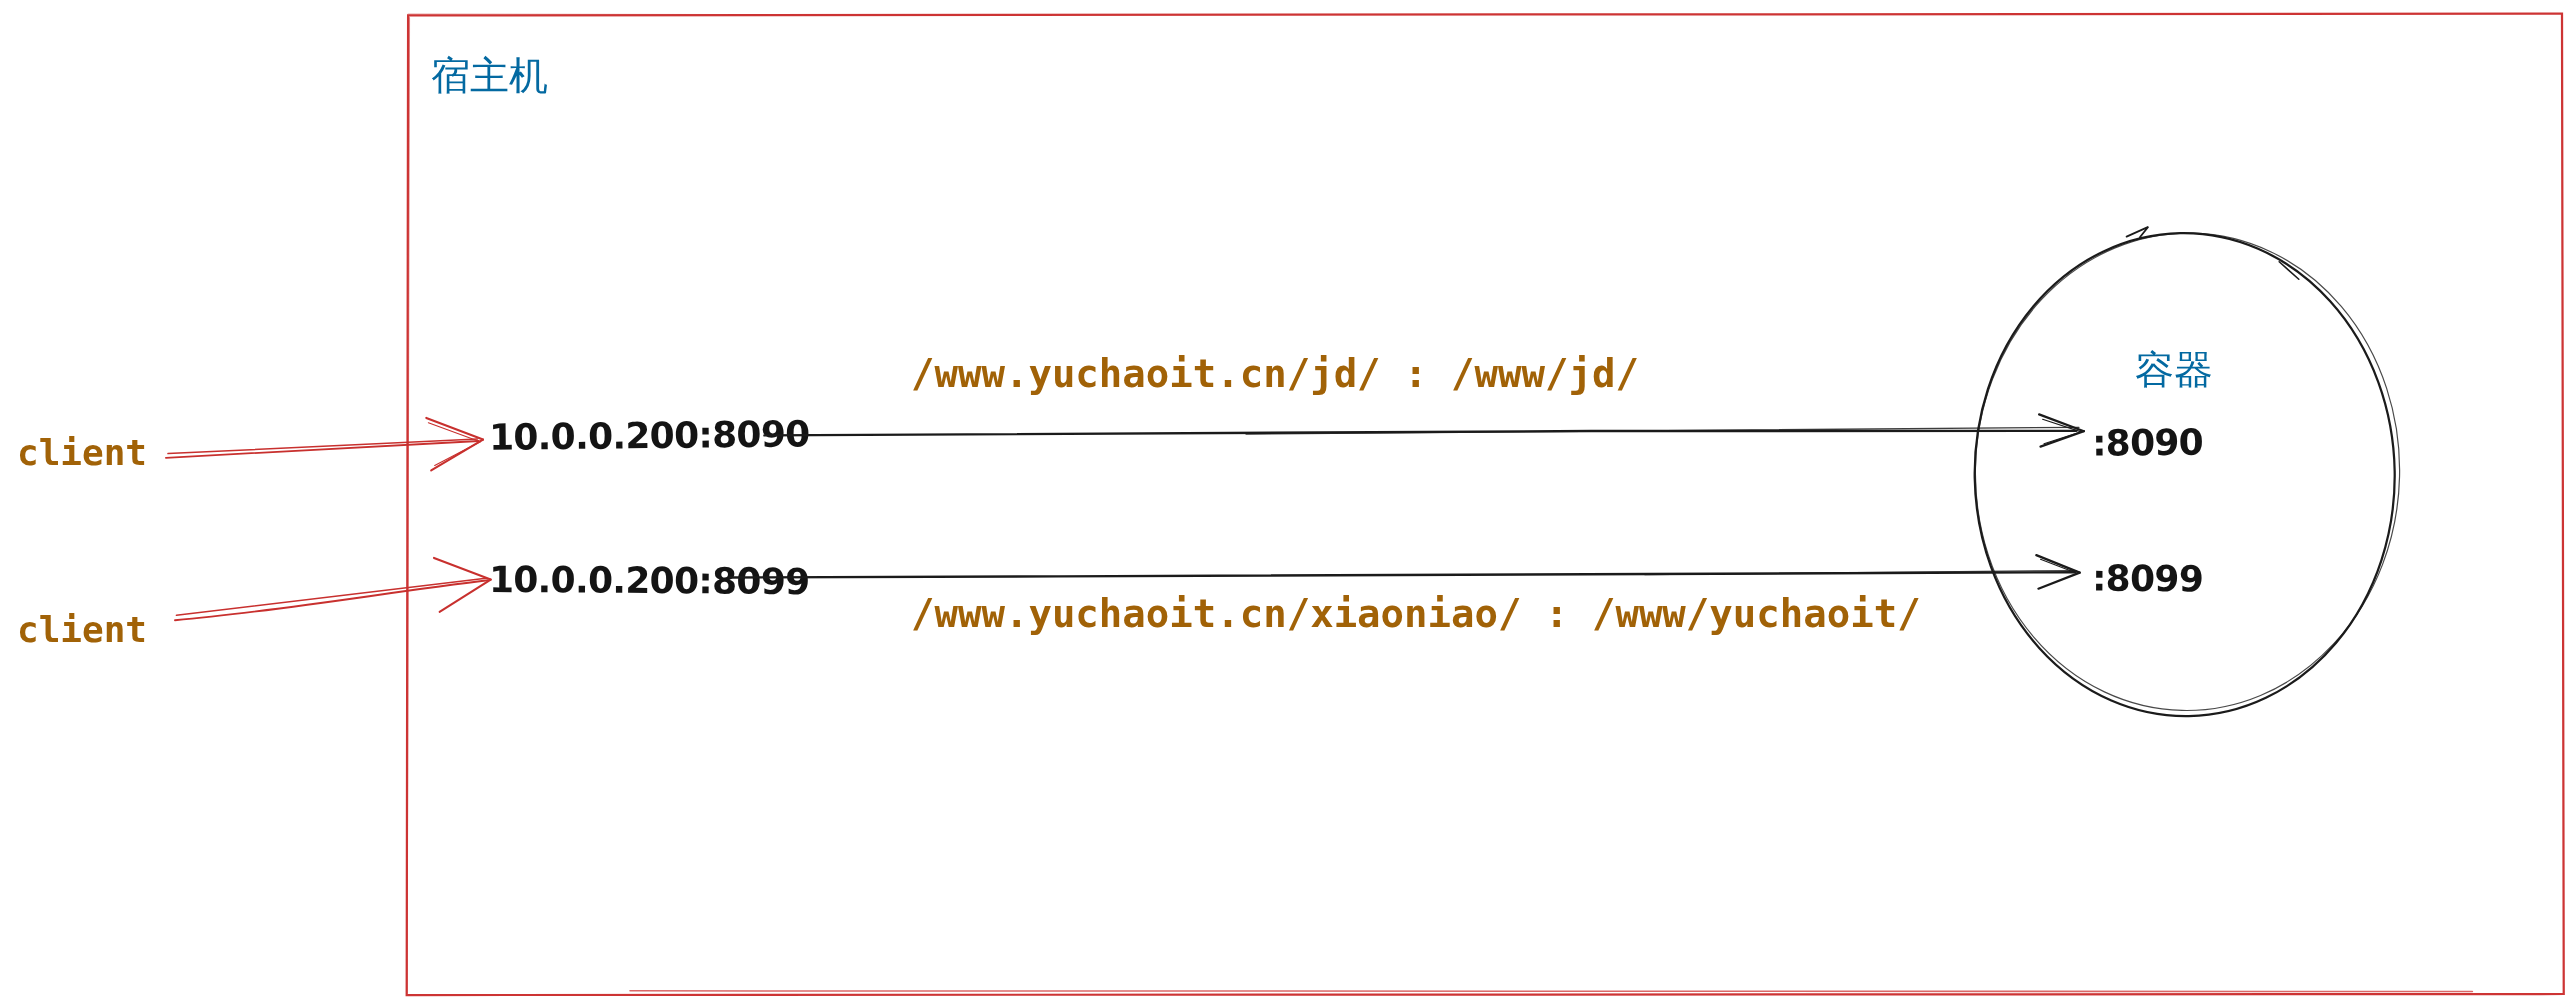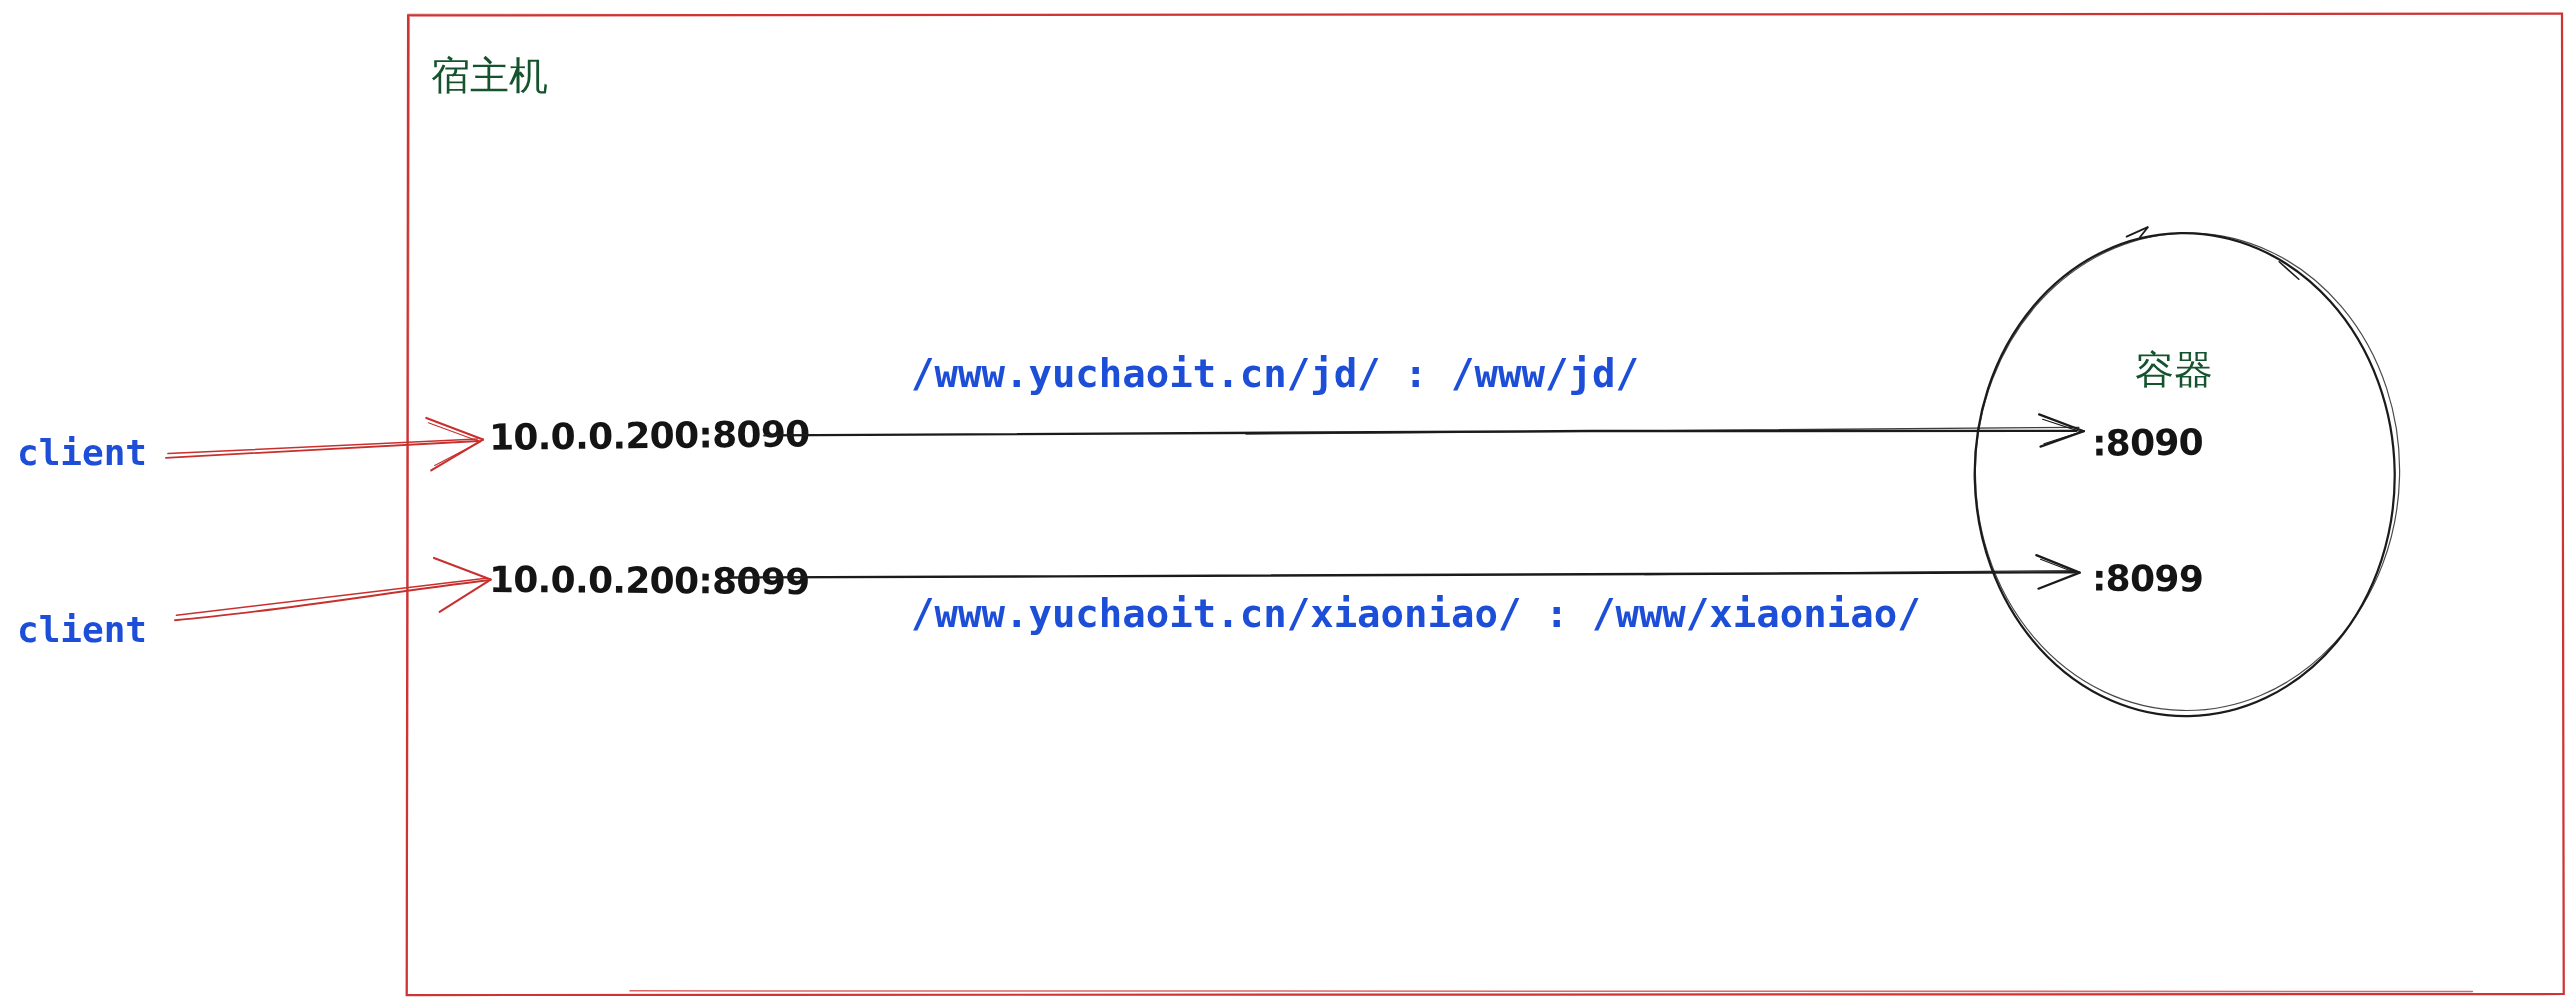--- a/index.html
+++ b/index.html
@@ -24,26 +24,26 @@
   }
   .txt {
     position: absolute;
     z-index: 1;
     white-space: nowrap;
     line-height: 1;
     color: #1b1b1b;
   }
   .cjk {
     font-family: Liberation Sans, sans-serif;
-    color: #14532d;
+    color: #0369a1;
   }
   .mono-red {
     font-family: "DejaVu Sans Mono", "Liberation Mono", monospace;
     font-weight: bold;
-    color: #1d4ed8;
+    color: #a16207;
   }
   .hand {
     font-family: "DejaVu Sans", sans-serif;
     font-weight: bold;
     color: #141414;
     letter-spacing: -0.7px;
   }
   .hand-tilt-a { transform: rotate(-0.6deg); }
   .hand-tilt-b { transform: rotate(0.4deg); }
 </style>
@@ -57,21 +57,21 @@
   <div class="txt mono-red" style="left:17px; top:435px; font-size:36px;">client</div>
 
   <div class="txt mono-red" style="left:17px; top:612px; font-size:36px;">client</div>
 
   <div class="txt hand hand-tilt-a" style="left:489px; top:418px; font-size:36px;">10.0.0.200:8090</div>
 
   <div class="txt hand hand-tilt-b" style="left:489px; top:563px; font-size:36px;">10.0.0.200:8099</div>
 
   <div class="txt mono-red" style="left:911px; top:354px; font-size:39px;">/www.yuchaoit.cn/jd/ : /www/jd/</div>
 
-  <div class="txt mono-red" style="left:911px; top:594px; font-size:39px;">/www.yuchaoit.cn/xiaoniao/ : /www/xiaoniao/</div>
+  <div class="txt mono-red" style="left:911px; top:594px; font-size:39px;">/www.yuchaoit.cn/xiaoniao/ : /www/yuchaoit/</div>
 
   <div class="txt cjk" style="left:2111px; top:350px; font-size:39px;margin-left:24px;">容器</div>
 
   <div class="txt hand hand-tilt-a" style="left:2092px; top:425px; font-size:36px;">:8090</div>
 
   <div class="txt hand hand-tilt-b" style="left:2092px; top:561px; font-size:36px;">:8099</div>
 
   <svg id="shapes" width="2576" height="1008" viewBox="0 0 3680 1440">
 
     <g stroke="#cd3434" fill="none" stroke-linecap="round">

